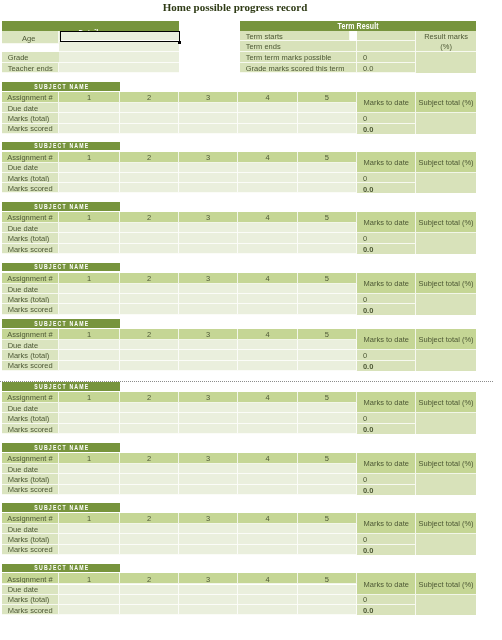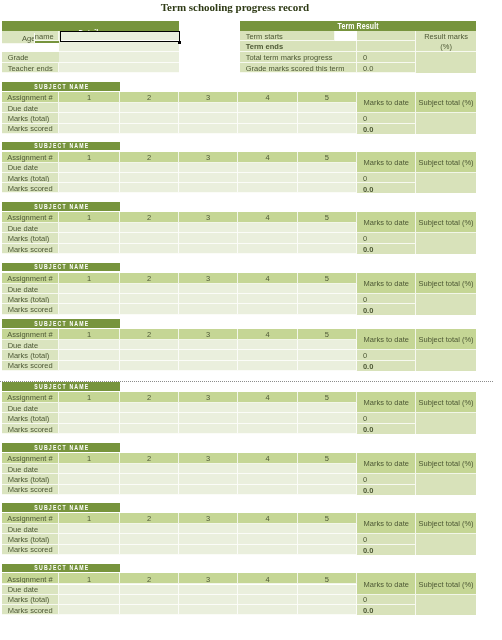--- a/index.html
+++ b/index.html
@@ -34,41 +34,41 @@
   .selhandle{position:absolute;width:3px;height:3px;background:#000;}
 
   .pagebreak{position:absolute;left:0;width:494px;height:1px;
      background-image:linear-gradient(to right,#8c8c8c 0 1px,transparent 1px 2px);
      background-size:2px 1px;background-repeat:repeat-x;}
 </style>
 </head>
 <body>
 
 <div class="page">
-  <div class="doc-title">Term schooling progress record</div>
+  <div class="doc-title">Home possible progress record</div>
   <div id="sheet">
       <div class="cell band details c" style="left: 2px; top: 21.1px; width: 177px; height: 22px;">
         <span>Details</span>
       </div>
       <div class="cell lbl l gr gb" style="left: 2px; top: 30.6px; width: 57px; height: 10.8px;">Subject name</div>
       <div class="cell val l gb" style="left: 59px; top: 30.6px; width: 120px; height: 10.8px;"></div>
-      <div class="cell lbl l gr gb" style="left: 2px; top: 33px; width: 33px; height: 10.7px; padding-left: 20px;">Age</div>
+      <div class="cell lbl l gr gb" style="left: 2px; top: 33px; width: 57px; height: 10.7px; padding-left: 20px;">Age</div>
       <div class="cell val l gb" style="left: 59px; top: 41.4px; width: 120px; height: 10.7px;"></div>
       <div class="cell lbl l gr gb" style="left: 2px; top: 52.1px; width: 79px; height: 10.7px;">Grade</div>
       <div class="cell val l gb" style="left: 59px; top: 52.1px; width: 120px; height: 10.7px;"></div>
       <div class="cell lbl l gr gb" style="left: 2px; top: 62.8px; width: 57px; height: 10.5px;">Teacher ends</div>
       <div class="cell val l gb" style="left: 59px; top: 62.8px; width: 120px; height: 10.5px;"></div>
       <div class="cell band details c" style="left: 240px; top: 21.1px; width: 236px; height: 9.5px;">
         <span>Term Result</span>
       </div>
-      <div class="cell g2 l gr gb" style="left: 240px; top: 30.6px; width: 95px; height: 10.8px;">Term starts</div>
+      <div class="cell g2 l gr gb" style="left: 240px; top: 30.6px; width: 110px; height: 10.8px;">Term starts</div>
       <div class="cell g2 l gr gb" style="left: 357.2px; top: 30.6px; width: 59px; height: 10.8px;"></div>
-      <div class="cell g2 l gr gb" style="left: 240px; top: 41.4px; width: 117.2px; height: 10.7px; font-weight: bold;">Term ends</div>
+      <div class="cell g2 l gr gb" style="left: 240px; top: 41.4px; width: 117.2px; height: 10.7px;">Term ends</div>
       <div class="cell g2 l gr gb" style="left: 357.2px; top: 41.4px; width: 59px; height: 10.7px;"></div>
-      <div class="cell g2 l gr gb" style="left: 240px; top: 52.1px; width: 117.2px; height: 10.7px;">Total term marks progress</div>
+      <div class="cell g2 l gr gb" style="left: 240px; top: 52.1px; width: 117.2px; height: 10.7px;">Term term marks possible</div>
       <div class="cell g2 l gr gb" style="left: 357.2px; top: 52.1px; width: 59px; height: 10.7px;">0</div>
       <div class="cell g2 l gr gb" style="left: 240px; top: 62.8px; width: 117.2px; height: 10.5px;">Grade marks scored this term</div>
       <div class="cell g2 l gr gb" style="left: 357.2px; top: 62.8px; width: 59px; height: 10.5px;">0.0</div>
       <div class="cell g2 c gb" style="left: 416.2px; top: 30.6px; width: 59.8px; height: 21.5px; flex-direction: column; justify-content: center;">
         <div style="margin-bottom: 3.4px;">Result marks</div>
         <div>(%)</div>
       </div>
       <div class="cell g2" style="left: 416.2px; top: 52.1px; width: 59.8px; height: 21.2px;"></div>
       <div class="selbox" style="left: 59.8px; top: 30.7px; width: 119.9px; height: 11.2px;"></div>
       <div class="selhandle" style="left: 177.8px; top: 40.5px;"></div>

